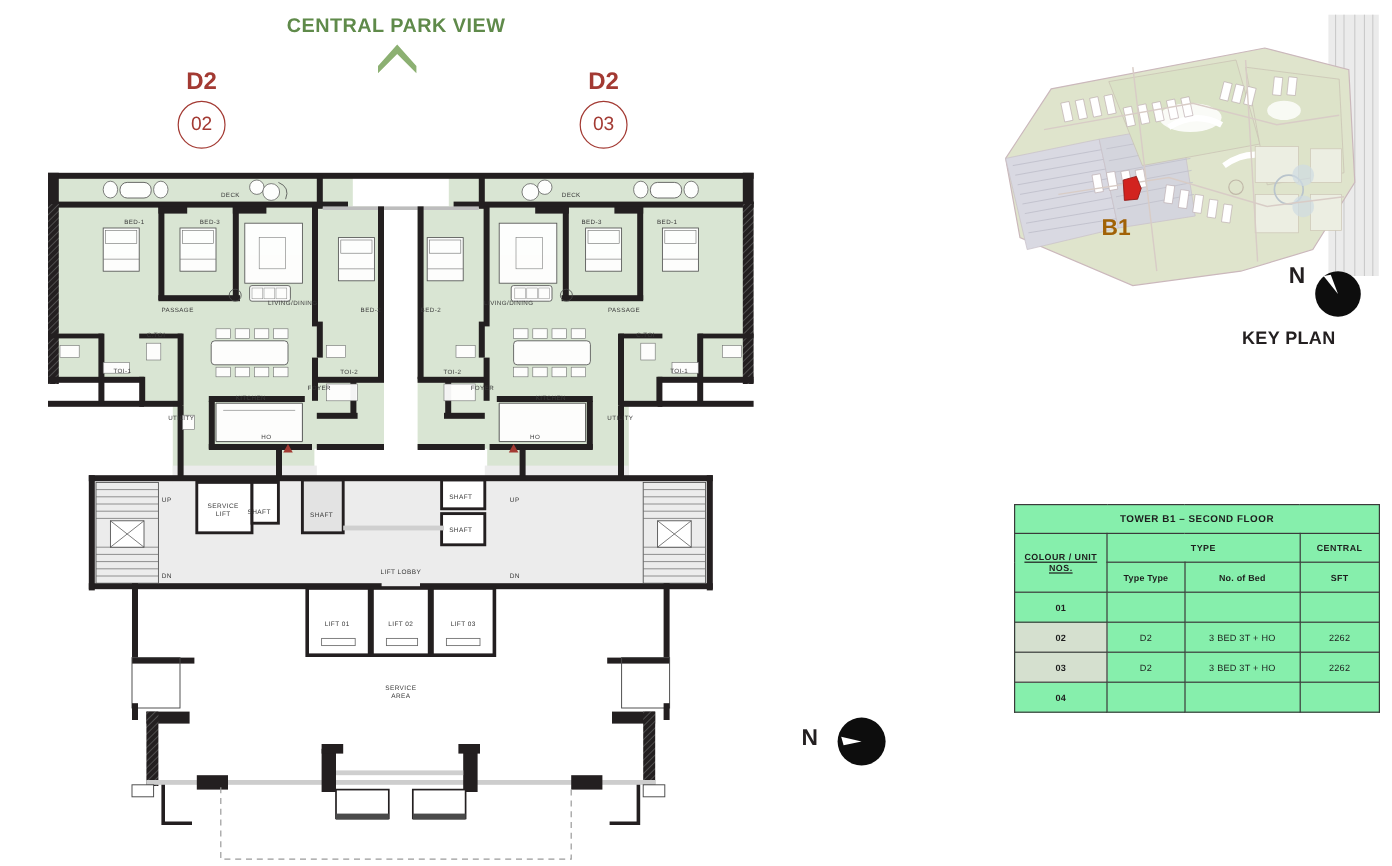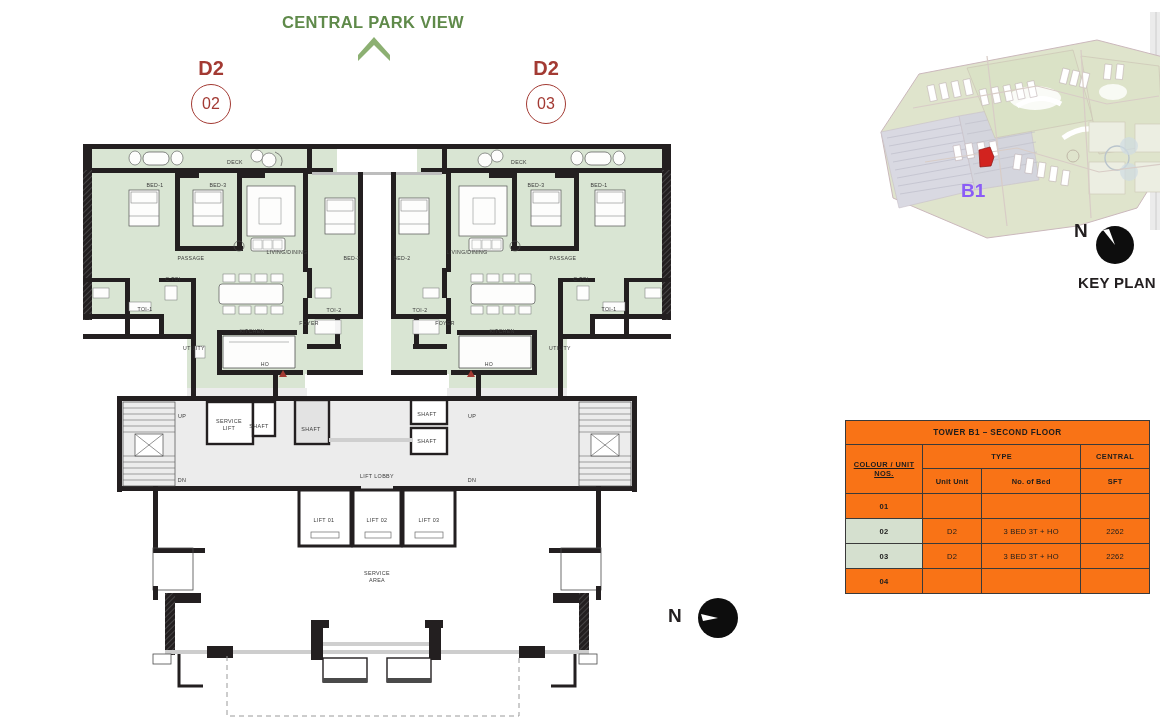--- a/index.html
+++ b/index.html
@@ -1,18 +1,18 @@
 <!DOCTYPE html>
 <html><head>
 <meta charset="utf-8">
 <style>
   html,body{margin:0;padding:0;background:#ffffff;}
   body{width:1160px;height:722px;position:relative;overflow:hidden;
        font-family:"Liberation Sans",sans-serif;color:#231f20;}
-  .abs{position:absolute;padding-left:43px;}
+  .abs{position:absolute;}
 
   
   #park-view-title{left:0;top:13px;width:660px;text-align:center;
       font-size:16.5px;font-weight:bold;letter-spacing:.4px;color:#5f8a4a;}
   #park-arrow{left:313px;top:35px;width:36px;height:28px;}
 
   .unit-tag{width:74px;text-align:center;}
   .unit-tag .code{font-size:20px;font-weight:bold;color:#a33a33;line-height:1;}
   .unit-tag .circ{margin:6px auto 0;width:38px;height:38px;border:1.4px solid #a33a33;
       border-radius:50%;display:flex;align-items:center;justify-content:center;
@@ -25,29 +25,29 @@
   #floorplan svg{display:block;}
 
   
   #plan-compass{left:668px;top:596px;width:72px;height:46px;}
   #plan-compass .n{position:absolute;left:0;top:9px;font-size:19px;font-weight:bold;}
   #plan-compass .dial{position:absolute;left:28px;top:0;width:44px;height:44px;}
 
   
   #keyplan{left:824px;top:12px;width:330px;height:230px;}
   #keyplan svg{display:block;}
-  #keyplan-b1{left:918px;top:180px;font-size:19px;font-weight:bold;color:#8b5cf6;}
+  #keyplan-b1{left:918px;top:180px;font-size:19px;font-weight:bold;color:#a16207;}
   #key-compass{left:1074px;top:216px;width:62px;height:44px;}
   #key-compass .n{position:absolute;left:0;top:4px;font-size:19px;font-weight:bold;}
   #key-compass .dial{position:absolute;left:20px;top:8px;width:42px;height:42px;}
   #keyplan-label{left:1035px;top:274px;font-size:15px;font-weight:bold;letter-spacing:.3px;}
 
   
   #legend{left:845px;top:420px;width:305px;border:1.3px solid #2b2b2b;
-      border-collapse:collapse;font-size:7.4px;background:#f97316;}
+      border-collapse:collapse;font-size:7.4px;background:#86efac;}
   #legend td,#legend th{border:1px solid #3a3a3a;text-align:center;vertical-align:middle;
       padding:0;font-weight:bold;color:#1d1d1d;letter-spacing:.2px;}
   #legend .title{font-size:8.2px;height:23px;letter-spacing:.45px;}
   #legend .grp{height:23px;letter-spacing:.4px;margin-left:43px;}
   #legend .sub{height:24px;}
   #legend .rowcell{height:24px;font-weight:normal;font-size:7.6px;}
   #legend .colour-cell{font-weight:bold;font-size:7.6px;}
   #legend .green{background:#d5e0cf;}
   #legend .colwide{width:76px;text-decoration:underline;}
 </style>
@@ -498,21 +498,21 @@
   <tbody>
       <tr>
     <td class="title" colspan="4">TOWER B1 – SECOND FLOOR</td>
   </tr>
   <tr>
     <td class="grp colwide" rowspan="2">COLOUR / UNIT NOS.</td>
     <td class="grp" colspan="2">TYPE</td>
     <td class="grp" rowspan="1">CENTRAL</td>
   </tr>
   <tr>
-    <td class="sub">Unit Unit</td>
+    <td class="sub">Type Type</td>
     <td class="sub">No. of Bed</td>
     <td class="sub">SFT</td>
   </tr>
   <tr>
     <td class="rowcell colour-cell">01</td>
     <td class="rowcell"></td>
     <td class="rowcell"></td>
     <td class="rowcell"></td>
   </tr>
   <tr>

